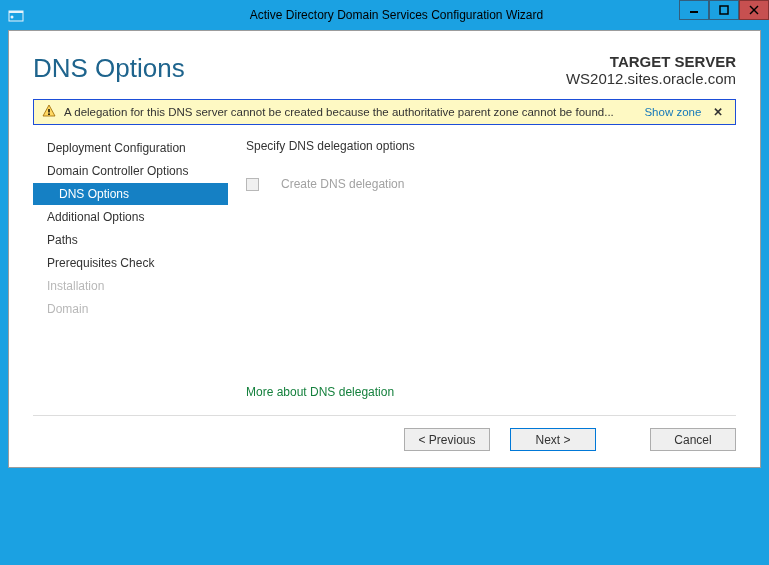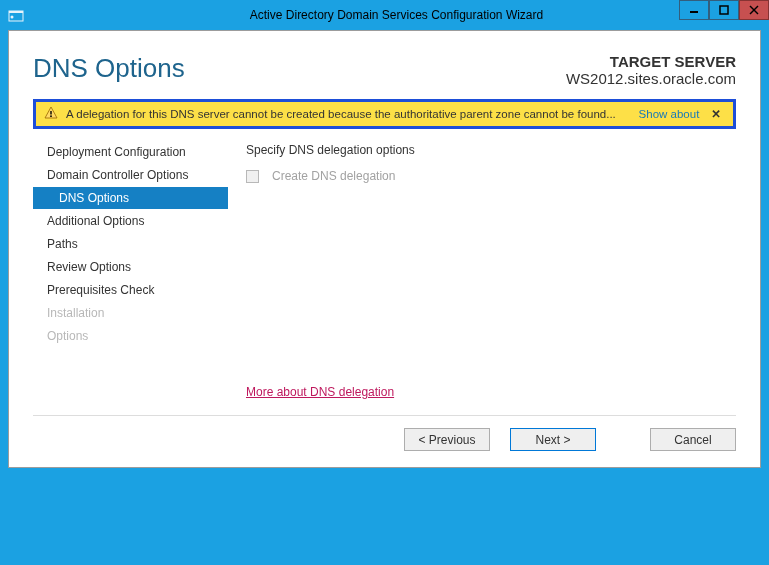--- a/index.html
+++ b/index.html
@@ -16,39 +16,39 @@
     .tb-btn svg { display: block; }
     
     .client { position: absolute; top: 30px; left: 8px; right: 8px; bottom: 8px; background: #fff; border: 1px solid #9c9c9c; display: flex; flex-direction: column; }
     
     .header { padding: 22px 24px 12px 24px; display: flex; justify-content: space-between; align-items: flex-start; }
     .header h1 { font-size: 26px; font-weight: 300; color: #1e648d; }
     .target { text-align: right; font-size: 15px; color: #333; }
     .target .label { font-weight: 600; }
     .target .value { color: #333; }
     
-    .warning-bar { margin: 0 24px 8px 24px; background: #fde047; border: 3px solid #1d4ed8; padding: 4px 8px; display: flex; align-items: center; font-size: 11.5px; color: #333; gap: 8px; }
+    .warning-bar { margin: 0 24px 8px 24px; background: #fef9c3; border: 1px solid #1d4ed8; padding: 4px 8px; display: flex; align-items: center; font-size: 11.5px; color: #333; gap: 8px; }
     .warning-bar .wtxt { flex: 1; white-space: nowrap; overflow: hidden; text-overflow: clip; }
     .warning-bar .showmore { color: #1779ba; cursor: pointer; }
     .warning-bar .xbtn { cursor: pointer; font-weight: bold; padding: 0 4px; }
     
     .body { flex: 1; display: flex; padding: 0 24px; overflow: hidden; }
     
     .sidebar { width: 195px; padding-top: 4px; }
     .side-item { padding: 4px 8px 4px 14px; font-size: 12px; color: #333; cursor: pointer; margin-bottom: 1px; }
     .side-item.sel { background: #1580c4; color: #fff; padding-left: 26px; }
     .side-item.dis { color: #b8b8b8; cursor: default; }
     
     .main { flex: 1; padding: 6px 0 0 18px; display: flex; flex-direction: column; }
-    .main-heading { font-size: 12px; color: #333; margin-bottom: 12px; }
-    .chk-row { display: flex; align-items: center; gap: 13px; }
+    .main-heading { font-size: 12px; color: #333; margin-bottom: 24px; }
+    .chk-row { display: flex; align-items: center; gap: 22px; }
     .chk { width: 13px; height: 13px; border: 1px solid #b8b8b8; background: #f0f0f0; }
     .chk-label { font-size: 12px; color: #a2a2a2; }
     .main-spacer { flex: 1; }
-    .more-link { font-size: 12px; color: #be185d; cursor: pointer; padding-bottom: 16px; text-decoration: underline; }
+    .more-link { font-size: 12px; color: #15803d; cursor: pointer; padding-bottom: 16px; }
     
     .footer { border-top: none; padding: 10px 24px 16px 24px; display: flex; justify-content: flex-end; gap: 20px; }
     .btn { min-width: 86px; height: 23px; border: 1px solid #adadad; background: #efefef; font-size: 12px; color: #333; cursor: pointer; }
     .btn.dis { color: #adadad; cursor: default; }
     .btn.primary { border-color: #0078d7; }
     .sep { border-top: 1px solid #ddd; margin: 0 24px 2px 24px; }
   </style>
 </head>
 <body>
 
@@ -95,36 +95,35 @@
 
     <div class="warning-bar">
       <span>
         <svg width="14" height="14" viewBox="0 0 14 14">
           <path d="M7 1 L13 12 L1 12 Z" fill="#ffd964" stroke="#996600" stroke-width="0.8"></path>
           <line x1="7" y1="5" x2="7" y2="8.5" stroke="#000" stroke-width="1.4"></line>
           <circle cx="7" cy="10.2" r="0.9" fill="#000"></circle>
         </svg>
       </span>
       <span class="wtxt">A delegation for this DNS server cannot be created because the authoritative parent zone cannot be found...</span>
-      <span class="showmore">Show about</span>
+      <span class="showmore">Show zone</span>
       <span class="xbtn">✕</span>
     </div>
 
     <div class="body">
 
       <div class="sidebar">
         <div class="side-item">Deployment Configuration</div>
         <div class="side-item">Domain Controller Options</div>
         <div class="side-item sel">DNS Options</div>
         <div class="side-item">Additional Options</div>
         <div class="side-item">Paths</div>
-        <div class="side-item">Review Options</div>
         <div class="side-item">Prerequisites Check</div>
         <div class="side-item dis">Installation</div>
-        <div class="side-item dis">Options</div>
+        <div class="side-item dis">Domain</div>
       </div>
 
       <div class="main">
         <div class="main-heading">Specify DNS delegation options</div>
         <div class="chk-row">
           <div class="chk"></div>
           <span class="chk-label">Create DNS delegation</span>
         </div>
         <div class="main-spacer"></div>
         <div class="more-link">More about DNS delegation</div>

